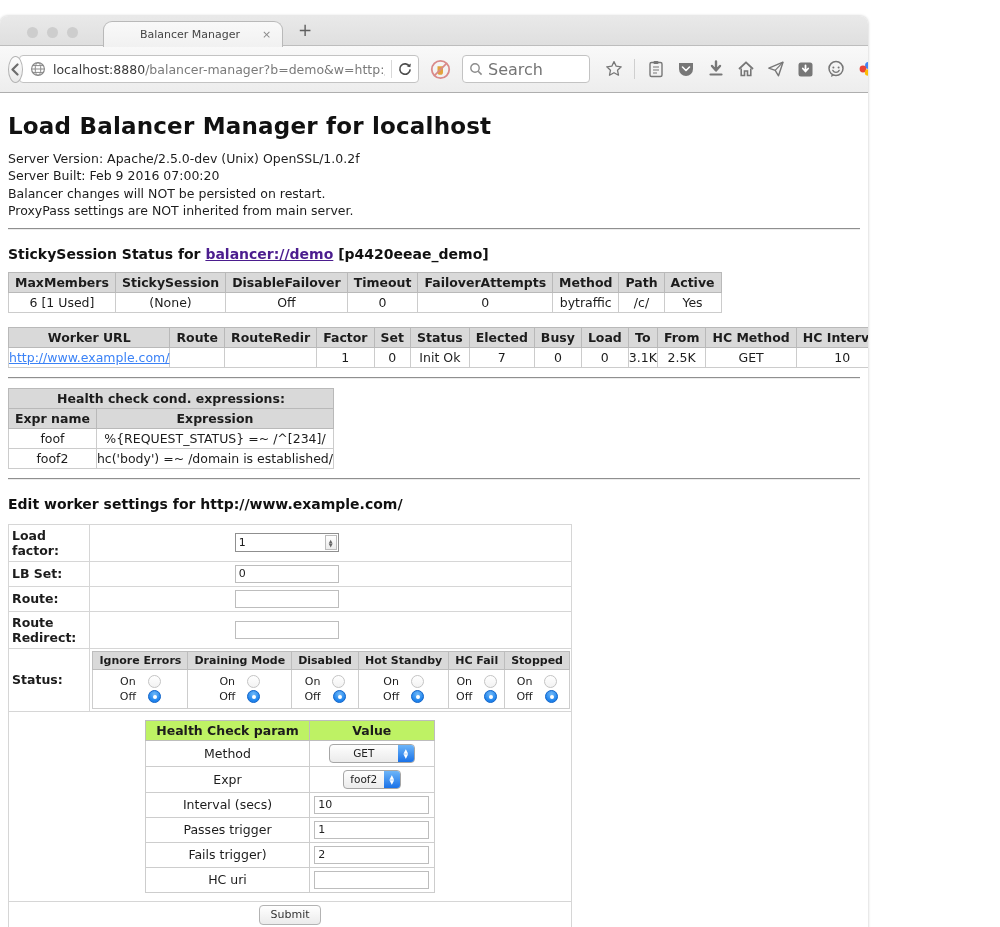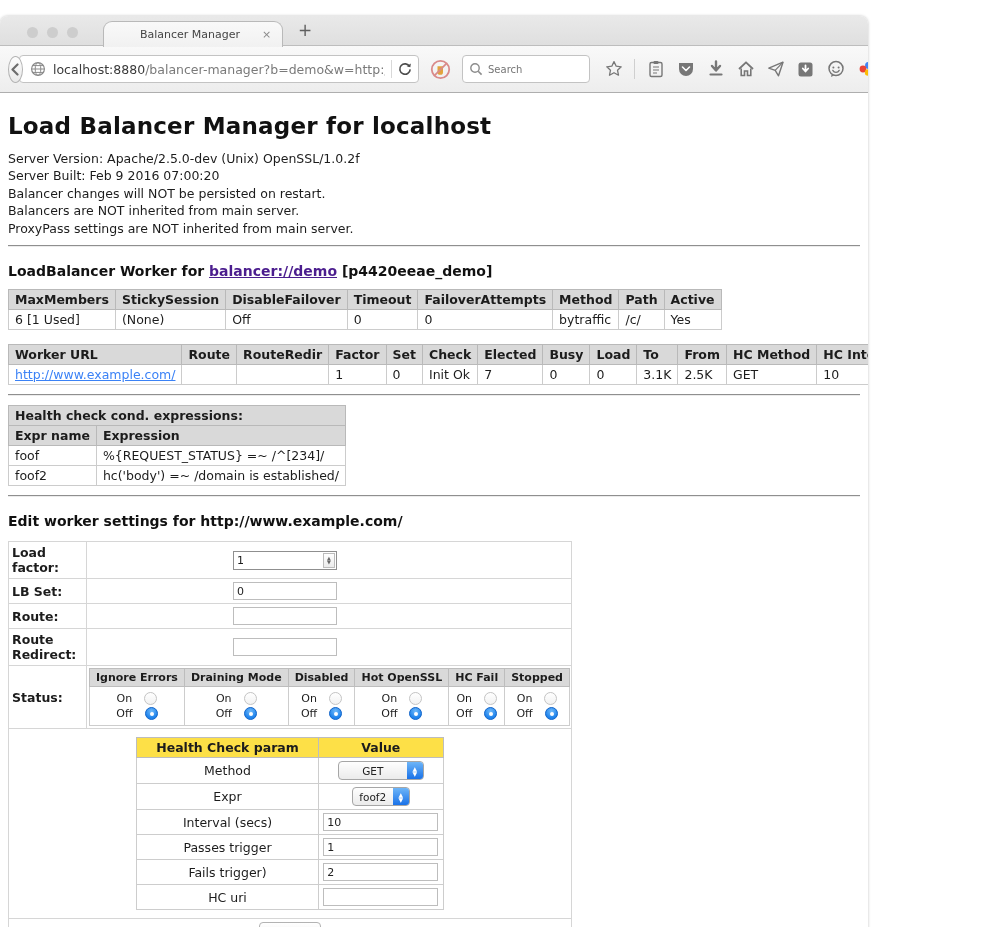--- a/index.html
+++ b/index.html
@@ -18,38 +18,38 @@
 
   .toolbar { height:47px; background:linear-gradient(#f9f9f9,#ededed); border-bottom:1px solid #aeaeae; display:flex; align-items:center; padding:0 8px; }
   .backbtn { width:27px; height:27px; border-radius:50%; border:1px solid #b3b3b3; background:linear-gradient(#fdfdfd,#e9e9e9); display:flex; align-items:center; justify-content:center; color:#6d6d6d; font-size:15px; z-index:2; }
   .urlbar { margin-left:-4px; width:400px; height:28px; background:#fff; border:1px solid #c3c3c3; border-radius:4px; display:flex; align-items:center; padding:0 6px 0 10px; }
   .urlbar .globe { margin-right:7px; display:flex; }
   .urltext { flex:1; font-size:12.5px; color:#3a3a3a; white-space:nowrap; overflow:hidden; }
   .urltext .path { color:#7a7a7a; }
   .urlsep { width:1px; height:18px; background:#d8d8d8; margin:0 6px; }
   .blocked { margin:0 11px; display:flex; }
   .searchbar { width:136px; height:28px; background:#fff; border:1px solid #c3c3c3; border-radius:4px; display:flex; align-items:center; padding:0 6px; margin-right:14px; }
-  .searchbar input { border:none; outline:none; width:95px; font-size:10px; color:#14532d; font-family:inherit; background:transparent; }
+  .searchbar input { border:none; outline:none; width:95px; font-size:16px; color:#14532d; font-family:inherit; background:transparent; }
   .tb-icons { display:flex; align-items:center; gap:11px; color:#767676; }
   .tb-icons .ico { display:flex; align-items:center; justify-content:center; width:19px; height:19px; }
   .vsep { width:1px; height:20px; background:#cfcfcf; }
   .caret { font-size:8px; color:#8a8a8a; margin-left:-6px; }
 
   
   .content { padding:6px 8px 0 8px; background:#fff; }
   h1 { font-size:23px; font-weight:bold; color:#111; margin:14px 0 12px 0; letter-spacing:.2px; }
   .info { font-size:12.5px; line-height:15.4px; color:#1c1c1c; margin-bottom:2px; }
   hr.rule { border:none; border-top:1px solid #8f8f8f; border-bottom:1px solid #ececec; margin:9px 0; }
   h3 { font-size:14px; font-weight:bold; margin:16px 0 0 0; color:#111; }
   a.vlink { color:#4b1d8e; font-weight:bold; text-decoration:underline; }
   a.wlink { color:#3b82f6; font-weight:normal; }
 
   table.t { border-collapse:collapse; font-size:12.5px; color:#1c1c1c; border:1px solid #8f8f8f; }
-  table.t th { background:#d9d9d9; font-weight:bold; padding:2px 6px; border:1px solid #b9b9b9; text-align:left; white-space:nowrap; }
-  table.t td { padding:2px 6px; border:1px solid #cccccc; white-space:nowrap; }
+  table.t th { background:#d9d9d9; font-weight:bold; padding:2px 6px; border:1px solid #b9b9b9; text-align:center; white-space:nowrap; }
+  table.t td { padding:2px 0; border:1px solid #cccccc; text-align:center; white-space:nowrap; }
   .mt10 { margin-top:10px; } .mt14 { margin-top:14px; }
   td.left { text-align:left; }
 
   
   table.form { width:564px; border-collapse:collapse; border:1px solid #8f8f8f; font-size:12.5px; margin-top:12px; color:#1c1c1c; }
   table.form > tbody > tr > td { border:1px solid #d6d6d6; padding:3px; }
   td.flbl { width:100px; height:25px;font-weight:bold; }
   td.fval { text-align:center; }
   td.fval .shift { margin-right:88px; }
   .ti { width:104px; height:18px; border:1px solid #bdbdbd; font-size:11px; padding:0 3px; font-family:inherit; color:#222; }
@@ -60,21 +60,21 @@
   table.status { border-collapse:collapse; font-size:11px; margin-left:1px; }
   table.status th { background:#d9d9d9; border:1px solid #bdbdbd; padding:2px 6px; white-space:nowrap; }
   table.status td { border:1px solid #cdcdcd; padding:3px 6px; }
   .radline { display:flex; align-items:center; justify-content:center; gap:12px; margin:2px 0; }
   .radio { width:13px; height:13px; border-radius:50%; display:inline-block; position:relative; }
   .radio.unchecked { border:1px solid #c4c4c4; background:linear-gradient(#fff,#f2f2f2); }
   .radio.checked { background:radial-gradient(circle at 50% 30%, #6fb9f9 0%, #1d82ec 70%); border:1px solid #1566c9; }
   .radio.checked::after { content:""; position:absolute; left:4px; top:4px; width:4px; height:4px; border-radius:50%; background:#fff; }
 
   table.hc { border-collapse:collapse; font-size:12.5px; margin:6px auto; }
-  table.hc th { background:#fde047; border:1px solid #bdbdbd; padding:2px 19px; white-space:nowrap; }
+  table.hc th { background:#bef264; border:1px solid #bdbdbd; padding:2px 10px; white-space:nowrap; }
   table.hc td { border:1px solid #cdcdcd; padding:3px 4px; text-align:center; height:25px; }
   table.hc td.pl { width:139px; }
   table.hc td.pv { width:125px; }
   .hti { width:115px; height:18px; border:1px solid #bdbdbd; font-size:11px; padding:0 3px; font-family:inherit; color:#222; text-align:left; }
 
   .sel { display:inline-flex; align-items:stretch; height:19px; border:1px solid #a6a6a6; border-radius:4px; overflow:hidden; background:linear-gradient(#fefefe,#ebebeb); vertical-align:middle; }
   .sel .lbl { padding:0 6px; font-size:10.5px; display:flex; align-items:center; justify-content:center; color:#222; }
   .sel .cap { width:16px; background:linear-gradient(#6db5f8,#1a72e8); color:#fff; display:flex; flex-direction:column; align-items:center; justify-content:center; font-size:6px; line-height:5px; }
   .w-get .lbl { width:68px; }
   .w-expr .lbl { width:40px; }
@@ -231,27 +231,26 @@
     </div>
   </div>
 
   <div class="content">
 
     <h1>Load Balancer Manager for localhost</h1>
 
     <div class="info">Server Version: Apache/2.5.0-dev (Unix) OpenSSL/1.0.2f</div>
     <div class="info">Server Built: Feb 9 2016 07:00:20</div>
     <div class="info">Balancer changes will NOT be persisted on restart.</div>
-    <div class="info">Balancers are NOT inherited from main server.</div>
     <div class="info">ProxyPass settings are NOT inherited from main server.</div>
 
     <hr class="rule">
 
     <h3>
-      <span>LoadBalancer Worker for</span>
+      <span>StickySession Status for</span>
       <a class="vlink" href="#">balancer://demo</a>
       <span>[p4420eeae_demo]</span>
     </h3>
 
     <table class="t mt10">
       <tbody>
           <tr>
         <th>MaxMembers</th>
         <th>StickySession</th>
         <th>DisableFailover</th>
@@ -275,21 +274,21 @@
       </table>
 
     <table class="t mt14">
       <tbody>
           <tr>
         <th style="min-width:160px">Worker URL</th>
         <th>Route</th>
         <th>RouteRedir</th>
         <th>Factor</th>
         <th>Set</th>
-        <th>Check</th>
+        <th>Status</th>
         <th>Elected</th>
         <th>Busy</th>
         <th>Load</th>
         <th>To</th>
         <th>From</th>
         <th>HC Method</th>
         <th>HC Interval</th>
         <th>Passes</th>
         <th>Fails</th>
 
@@ -366,21 +365,21 @@
       </tr>
       <tr>
         <td class="flbl">Status:</td>
         <td style="padding:2px 1px">
           <table class="status">
             <tbody>
                   <tr>
               <th>Ignore Errors</th>
               <th>Draining Mode</th>
               <th>Disabled</th>
-              <th>Hot OpenSSL</th>
+              <th>Hot Standby</th>
               <th>HC Fail</th>
               <th>Stopped</th>
             </tr>
             <tr>
               <td>
                 <div class="radline">
                         <span>On</span>
                         <span class="radio unchecked"></span>
                       </div>
                 <div class="radline">

